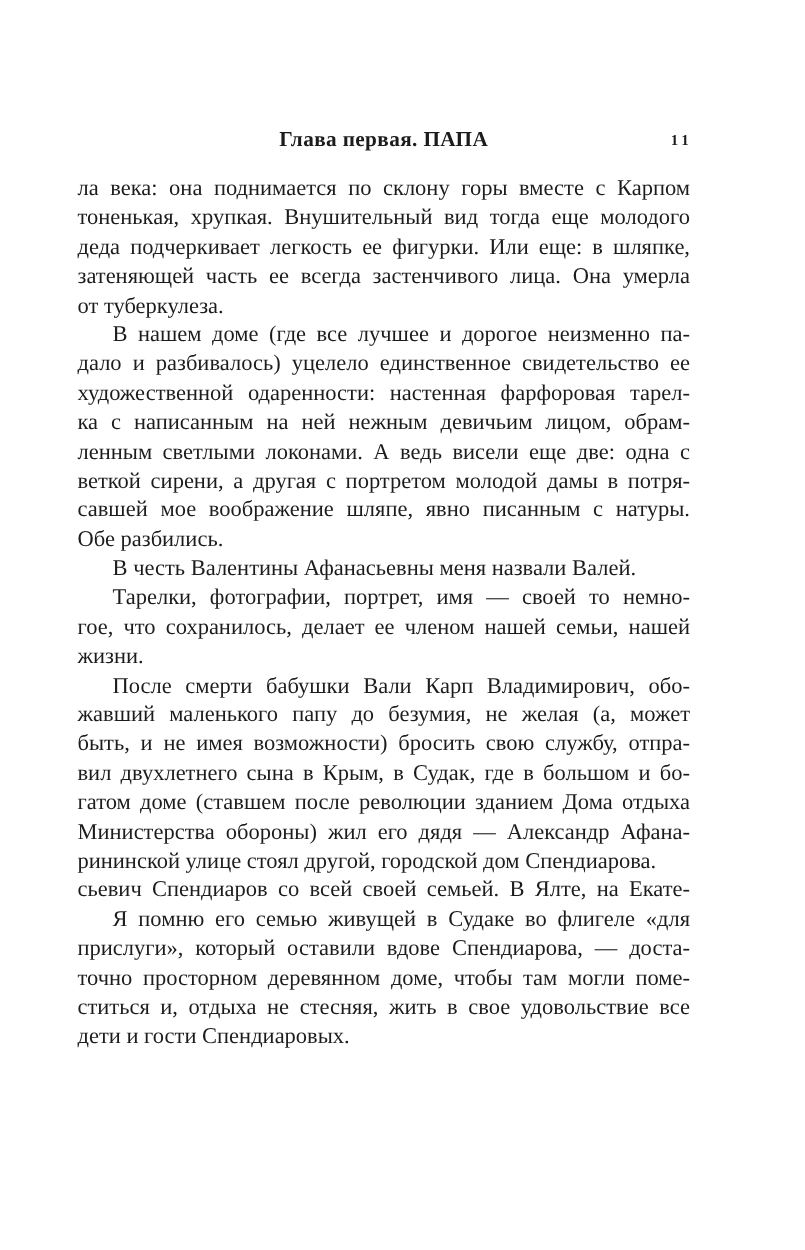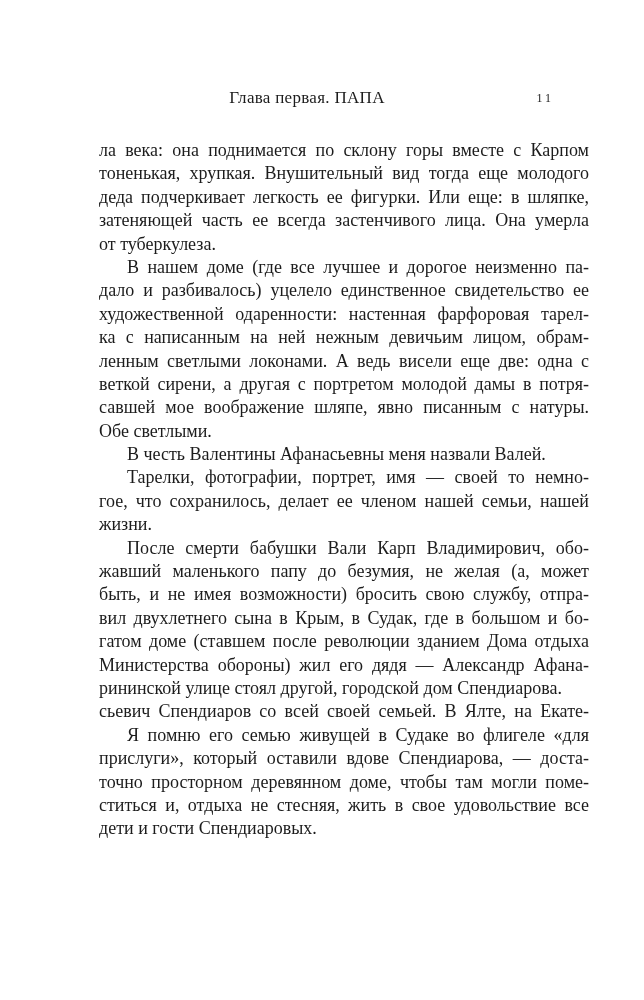--- a/index.html
+++ b/index.html
@@ -11,47 +11,47 @@
     position: relative;
     width: 644px;
     height: 1000px;
     background: #ffffff;
     overflow: hidden;
     font-family: "Liberation Serif", "DejaVu Serif", serif;
     color: #1c1c1c;
   }
   .running-head {
     position: absolute;
-    top: 87px;
+    top: 101px;
     left: 62px;
     width: 490px;
     height: 22px;
     font-size: 17px;
     line-height: 22px;
+    font-weight: bold;
   }
   .chapter-title {
     display: block;
     text-align: center;
     letter-spacing: 0.3px;
   }
   .page-number {
     position: absolute;
     right: -2px;
     top: 0;
     letter-spacing: 3px;
     font-size: 12px;
   }
   .body-text {
     position: absolute;
     top: 139px;
     left: 62px;
     width: 490px;
     font-size: 18px;
     line-height: 23.4px;
-    margin-left: 37px;
   }
   .para {
     margin: 0;
     padding: 0;
   }
   .line {
     text-align: justify;
     text-align-last: justify;
     height: 23.4px;
     overflow: visible;
@@ -80,21 +80,21 @@
         <div class="line last">от туберкулеза.</div>
       </div>
       <div class="para">
         <div class="line indented">В нашем доме (где все лучшее и дорогое неизменно па-</div>
         <div class="line">дало и разбивалось) уцелело единственное свидетельство ее</div>
         <div class="line">художественной одаренности: настенная фарфоровая тарел-</div>
         <div class="line">ка с написанным на ней нежным девичьим лицом, обрам-</div>
         <div class="line">ленным светлыми локонами. А ведь висели еще две: одна с</div>
         <div class="line">веткой сирени, а другая с портретом молодой дамы в потря-</div>
         <div class="line">савшей мое воображение шляпе, явно писанным с натуры.</div>
-        <div class="line last">Обе светлыми.</div>
+        <div class="line last">Обе разбились.</div>
       </div>
       <div class="para">
         <div class="line last indented">В честь Валентины Афанасьевны меня назвали Валей.</div>
       </div>
       <div class="para">
         <div class="line indented">Тарелки, фотографии, портрет, имя — своей то немно-</div>
         <div class="line">гое, что сохранилось, делает ее членом нашей семьи, нашей</div>
         <div class="line last">жизни.</div>
       </div>
       <div class="para">

